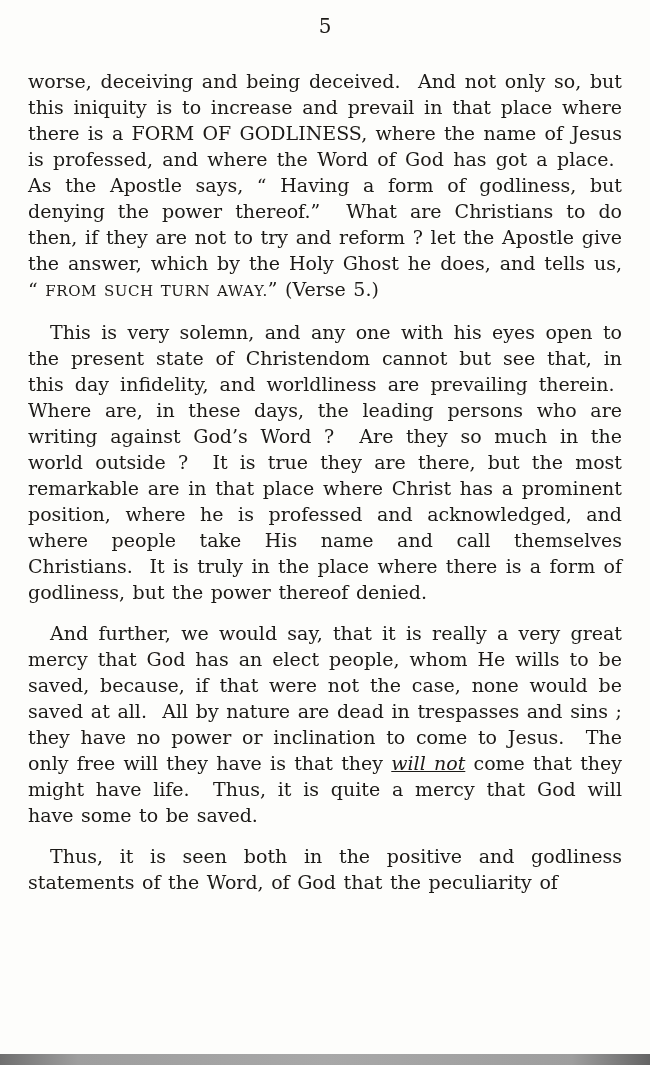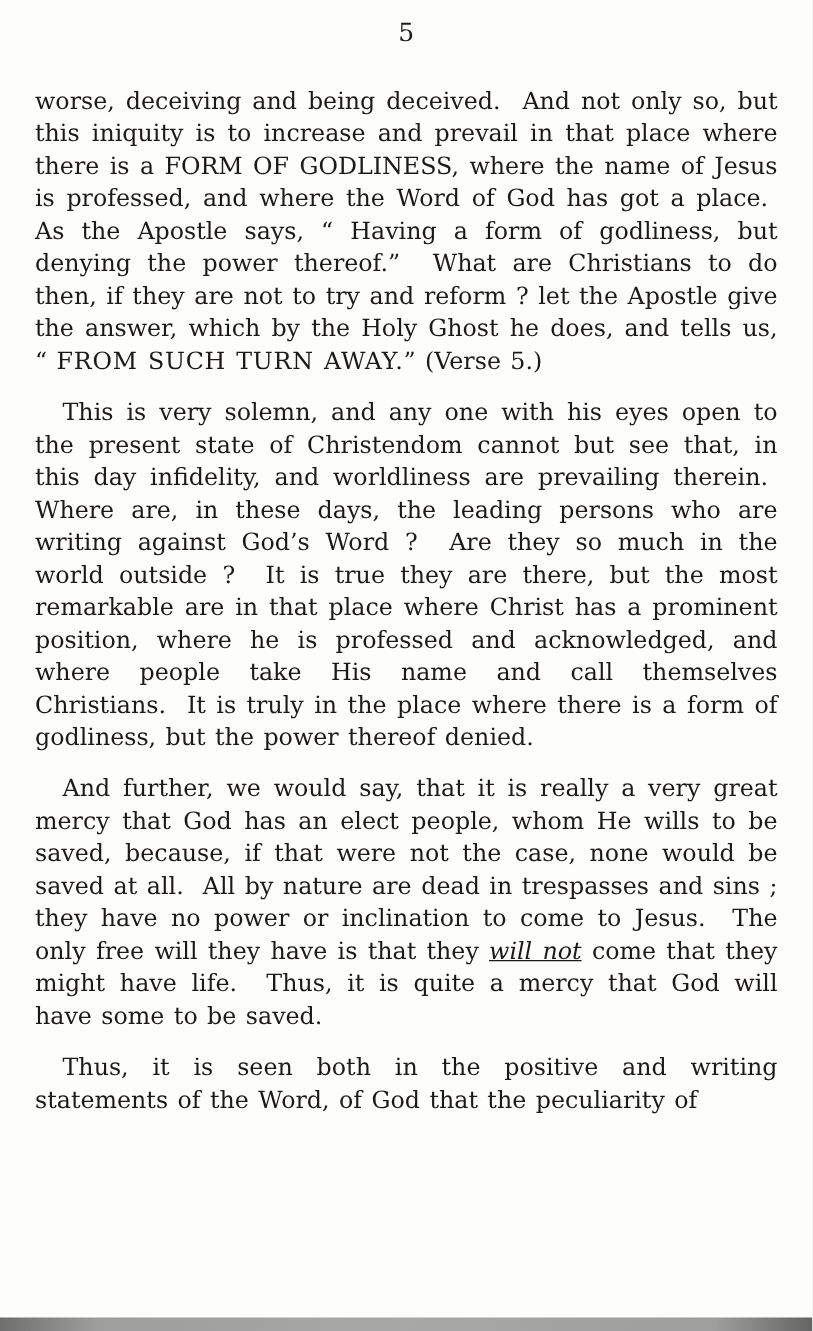--- a/index.html
+++ b/index.html
@@ -26,21 +26,21 @@
   }
   .para {
     font-size: 19px;
     line-height: 26px;
     text-align: justify;
     margin: 0 0 15px 0;
     word-spacing: 1.5px;
   }
   .para.indent { text-indent: 22px; }
   .smallcaps {
-    font-size: 19px;
+    font-size: 15px;
     letter-spacing: 0.6px;
   }
   .italic { font-style: italic; text-decoration: underline; }
   .scan-edge {
     position: absolute;
     left: 0;
     right: 0;
     bottom: 0;
     height: 11px;
     background: linear-gradient(to right, #6f6f6f, #9e9e9e 12%, #a8a8a8 50%, #9e9e9e 88%, #646464);
@@ -49,17 +49,17 @@
 </head>
 <body>
 
 <div class="page">
   <div class="inner">
     <div class="page-number">5</div>
     <div id="page-body">
         <p class="para"><span>worse, deceiving and being deceived.&nbsp; And not only so, but this iniquity is to increase and prevail in that place where there is a FORM OF GODLINESS, where the name of Jesus is professed, and where the Word of God has got a place.&nbsp; As the Apostle says, “ Having a form of godliness, but denying the power thereof.”&nbsp; What are Christians to do then, if they are not to try and reform&nbsp;? let the Apostle give the answer, which by the Holy Ghost he does, and tells us, “ </span><span class="smallcaps">FROM SUCH TURN AWAY.</span><span>” (Verse 5.)</span></p>
         <p class="para indent"><span>This is very solemn, and any one with his eyes open to the present state of Christendom cannot but see that, in this day infidelity, and worldliness are prevailing therein.&nbsp; Where are, in these days, the leading persons who are writing against God’s Word&nbsp;?&nbsp; Are they so much in the world outside&nbsp;?&nbsp; It is true they are there, but the most remarkable are in that place where Christ has a prominent position, where he is professed and acknowledged, and where people take His name and call themselves Christians.&nbsp; It is truly in the place where there is a form of godliness, but the power thereof denied.</span></p>
         <p class="para indent"><span>And further, we would say, that it is really a very great mercy that God has an elect people, whom He wills to be saved, because, if that were not the case, none would be saved at all.&nbsp; All by nature are dead in trespasses and sins&nbsp;; they have no power or inclination to come to Jesus.&nbsp; The only free will they have is that they </span><span class="italic">will not</span><span> come that they might have life.&nbsp; Thus, it is quite a mercy that God will have some to be saved.</span></p>
-        <p class="para indent"><span>Thus, it is seen both in the positive and writing statements of the Word, of God that the peculiarity of</span></p>
+        <p class="para indent"><span>Thus, it is seen both in the positive and godliness statements of the Word, of God that the peculiarity of</span></p>
       </div>
   </div>
   <div class="scan-edge"></div>
 </div>
 
 </body></html>

